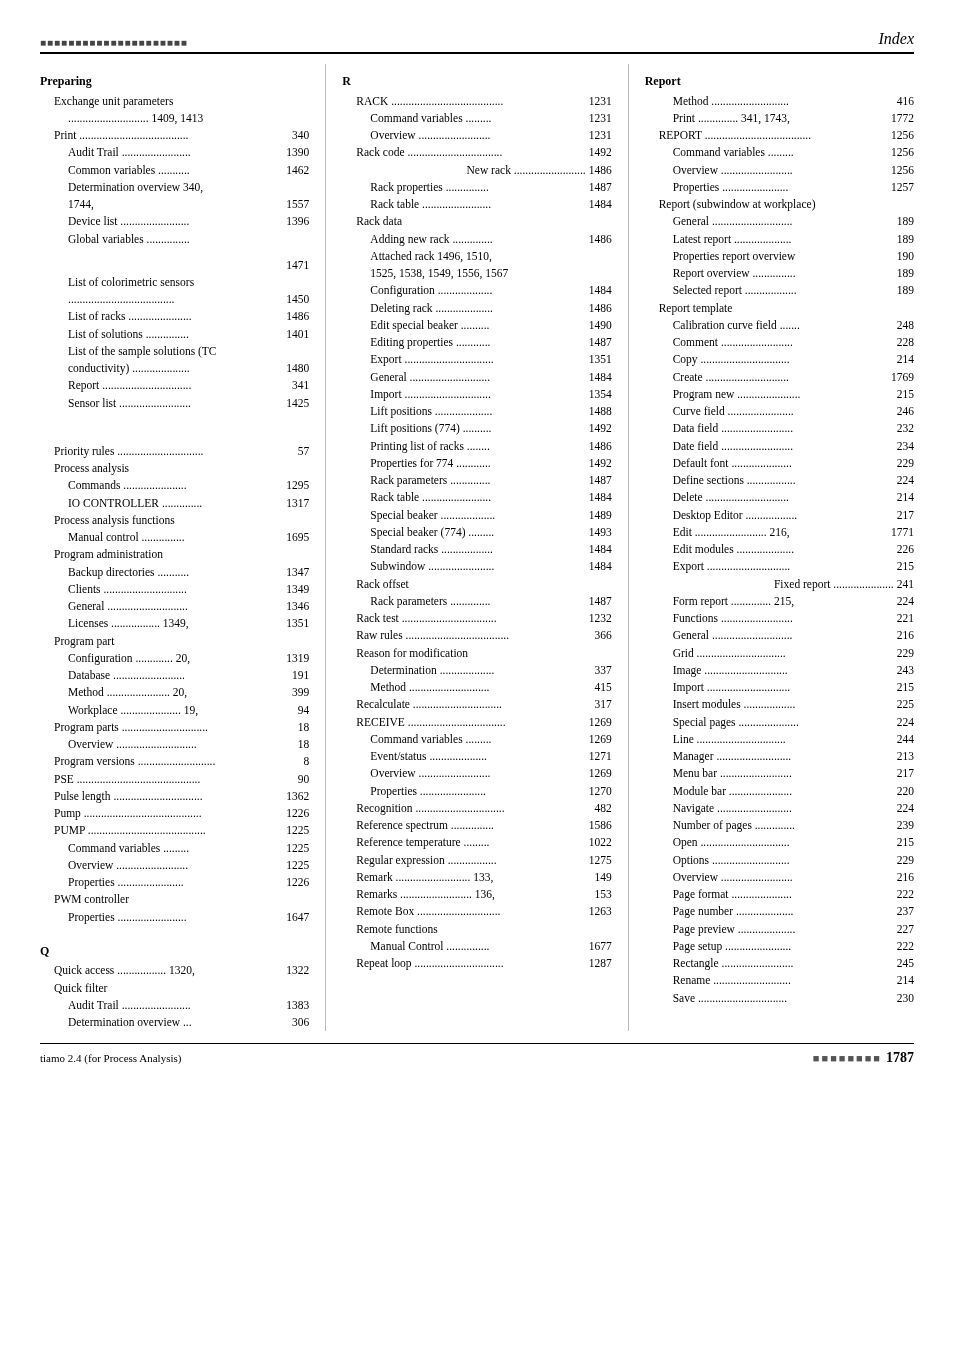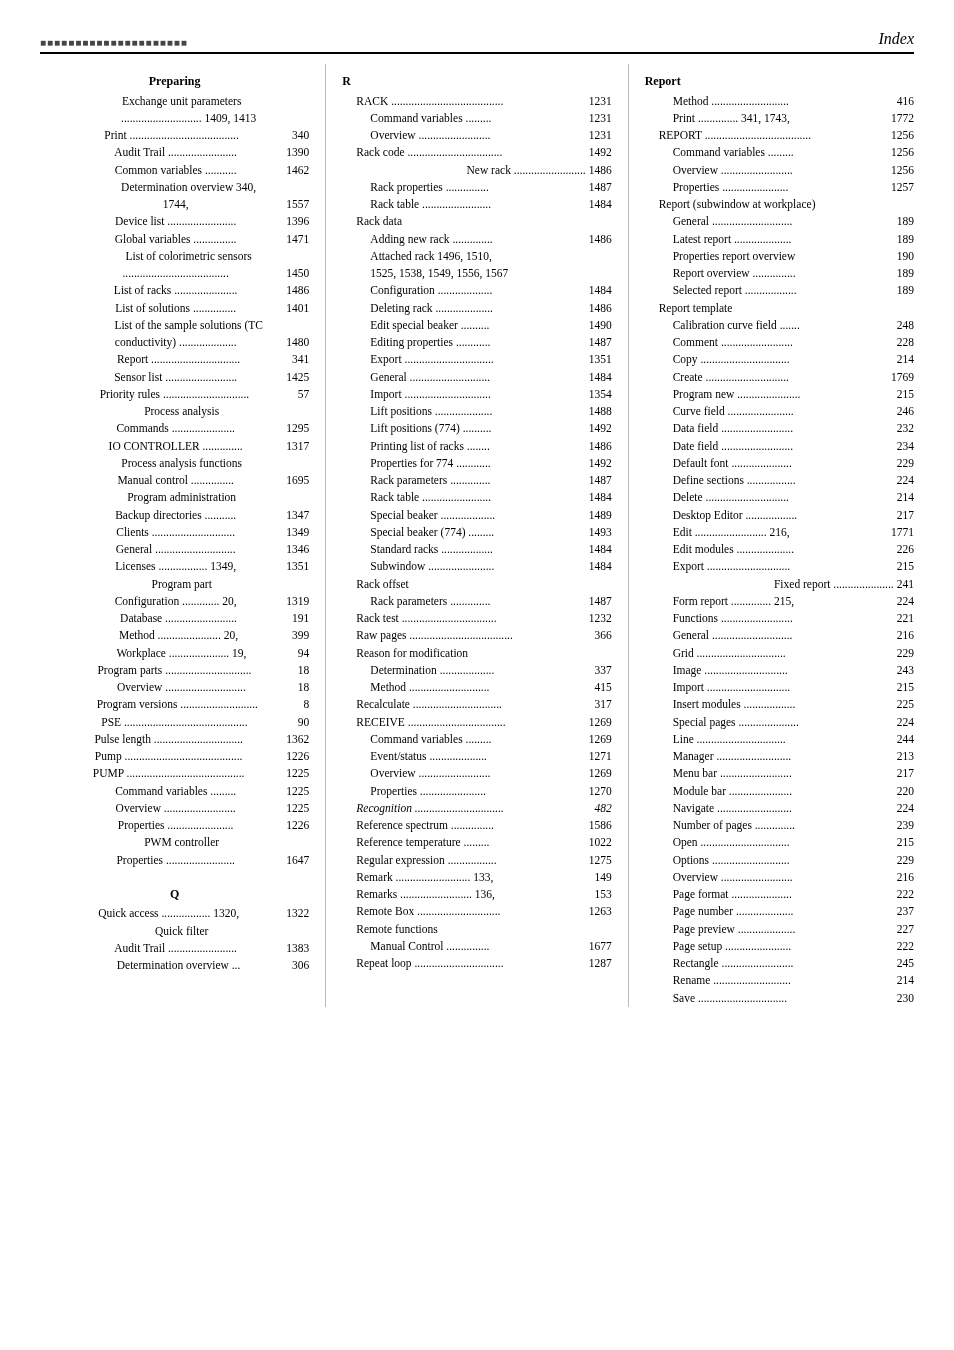--- a/index.html
+++ b/index.html
@@ -22,21 +22,21 @@
       display: flex;
       gap: 0;
       width: 100%;
     }
     .col {
       flex: 1;
       padding: 0 10px;
       font-size: 11.5px;
       line-height: 1.55;
     }
-    .col:first-child { padding-left: 0; text-align: center; }
+    .col:first-child { padding-left: 0; }
     .col:last-child { padding-right: 0; }
     .bottom-bar {
       display: flex;
       justify-content: space-between;
       align-items: center;
       border-top: 1px solid #000;
       margin-top: 12px;
       padding-top: 6px;
       font-size: 11px;
     }
@@ -84,21 +84,21 @@
         <div style="display: flex; justify-content: space-between; line-height: 1.5; padding-left: 28px;">
           <span style="flex: 1 1 0%;">1744,</span>
           <span style="white-space: nowrap; padding-left: 3px;">1557</span>
         </div>
         <div style="display: flex; justify-content: space-between; line-height: 1.5; padding-left: 28px;">
           <span style="flex: 1 1 0%;">Device list ........................</span>
           <span style="white-space: nowrap; padding-left: 3px;">1396</span>
         </div>
         <div style="display: flex; justify-content: space-between; line-height: 1.5; padding-left: 28px;">
           <span style="flex: 1 1 0%;">Global variables ...............</span>
-          <span style="white-space: nowrap; padding-left: 3px;">1471</span>
+          <span style="white-space: nowrap; padding-left: 3px; margin-top: 26px;">1471</span>
         </div>
         <div style="display: flex; justify-content: space-between; line-height: 1.5; padding-left: 28px;">
           <span style="flex: 1 1 0%;">List of colorimetric sensors</span>
         </div>
         <div style="display: flex; justify-content: space-between; line-height: 1.5; padding-left: 28px;">
           <span style="flex: 1 1 0%;">.....................................</span>
           <span style="white-space: nowrap; padding-left: 3px;">1450</span>
         </div>
         <div style="display: flex; justify-content: space-between; line-height: 1.5; padding-left: 28px;">
           <span style="flex: 1 1 0%;">List of racks ......................</span>
@@ -116,21 +116,21 @@
           <span style="white-space: nowrap; padding-left: 3px;">1480</span>
         </div>
         <div style="display: flex; justify-content: space-between; line-height: 1.5; padding-left: 28px;">
           <span style="flex: 1 1 0%;">Report ...............................</span>
           <span style="white-space: nowrap; padding-left: 3px;">341</span>
         </div>
         <div style="display: flex; justify-content: space-between; line-height: 1.5; padding-left: 28px;">
           <span style="flex: 1 1 0%;">Sensor list .........................</span>
           <span style="white-space: nowrap; padding-left: 3px;">1425</span>
         </div>
-        <div style="display: flex; justify-content: space-between; line-height: 1.5; padding-left: 14px;">
+        <div style="display: flex; justify-content: space-between; line-height: 1.5; padding-left: 14px; margin-top: 31px;">
           <span style="flex: 1 1 0%;">Priority rules ..............................</span>
           <span style="white-space: nowrap; padding-left: 3px;">57</span>
         </div>
         <div style="display: flex; justify-content: space-between; line-height: 1.5; padding-left: 14px;">
           <span style="flex: 1 1 0%;">Process analysis</span>
         </div>
         <div style="display: flex; justify-content: space-between; line-height: 1.5; padding-left: 28px;">
           <span style="flex: 1 1 0%;">Commands ......................</span>
           <span style="white-space: nowrap; padding-left: 3px;">1295</span>
         </div>
@@ -366,21 +366,21 @@
         </div>
         <div style="display: flex; justify-content: space-between; line-height: 1.5; padding-left: 28px;">
           <span style="flex: 1 1 0%;">Rack parameters ..............</span>
           <span style="white-space: nowrap; padding-left: 3px;">1487</span>
         </div>
         <div style="display: flex; justify-content: space-between; line-height: 1.5; padding-left: 14px;">
           <span style="flex: 1 1 0%;">Rack test .................................</span>
           <span style="white-space: nowrap; padding-left: 3px;">1232</span>
         </div>
         <div style="display: flex; justify-content: space-between; line-height: 1.5; padding-left: 14px;">
-          <span style="flex: 1 1 0%;">Raw pages ....................................</span>
+          <span style="flex: 1 1 0%;">Raw rules ....................................</span>
           <span style="white-space: nowrap; padding-left: 3px;">366</span>
         </div>
         <div style="display: flex; justify-content: space-between; line-height: 1.5; padding-left: 14px;">
           <span style="flex: 1 1 0%;">Reason for modification</span>
         </div>
         <div style="display: flex; justify-content: space-between; line-height: 1.5; padding-left: 28px;">
           <span style="flex: 1 1 0%;">Determination ...................</span>
           <span style="white-space: nowrap; padding-left: 3px;">337</span>
         </div>
         <div style="display: flex; justify-content: space-between; line-height: 1.5; padding-left: 28px;">
@@ -404,21 +404,21 @@
           <span style="white-space: nowrap; padding-left: 3px;">1271</span>
         </div>
         <div style="display: flex; justify-content: space-between; line-height: 1.5; padding-left: 28px;">
           <span style="flex: 1 1 0%;">Overview .........................</span>
           <span style="white-space: nowrap; padding-left: 3px;">1269</span>
         </div>
         <div style="display: flex; justify-content: space-between; line-height: 1.5; padding-left: 28px;">
           <span style="flex: 1 1 0%;">Properties .......................</span>
           <span style="white-space: nowrap; padding-left: 3px;">1270</span>
         </div>
-        <div style="display: flex; justify-content: center; line-height: 1.5; padding-left: 14px; font-style: italic;">
+        <div style="display: flex; justify-content: center; line-height: 1.5; padding-left: 14px;">
           <span style="flex: 1 1 0%;">Recognition ...............................</span>
           <span style="white-space: nowrap; padding-left: 3px;">482</span>
         </div>
         <div style="display: flex; justify-content: space-between; line-height: 1.5; padding-left: 14px;">
           <span style="flex: 1 1 0%;">Reference spectrum ...............</span>
           <span style="white-space: nowrap; padding-left: 3px;">1586</span>
         </div>
         <div style="display: flex; justify-content: space-between; line-height: 1.5; padding-left: 14px;">
           <span style="flex: 1 1 0%;">Reference temperature .........</span>
           <span style="white-space: nowrap; padding-left: 3px;">1022</span>
@@ -661,13 +661,20 @@
           <span style="flex: 1 1 0%;">Rename ...........................</span>
           <span style="white-space: nowrap; padding-left: 3px;">214</span>
         </div>
         <div style="display: flex; justify-content: space-between; line-height: 1.5; padding-left: 28px;">
           <span style="flex: 1 1 0%;">Save ...............................</span>
           <span style="white-space: nowrap; padding-left: 3px;">230</span>
         </div>
       </div>
   </div>
 
+  <div class="bottom-bar">
+    <span style="font-size:11px;">tiamo 2.4 (for Process Analysis)</span>
+    <div class="page-num-decor">
+      <span style="font-size:11px; color:#555; letter-spacing:2px;">■■■■■■■■</span>
+      <span style="font-weight:bold; font-size:14px;">1787</span>
+    </div>
+  </div>
 </div>
 
 </body></html>

